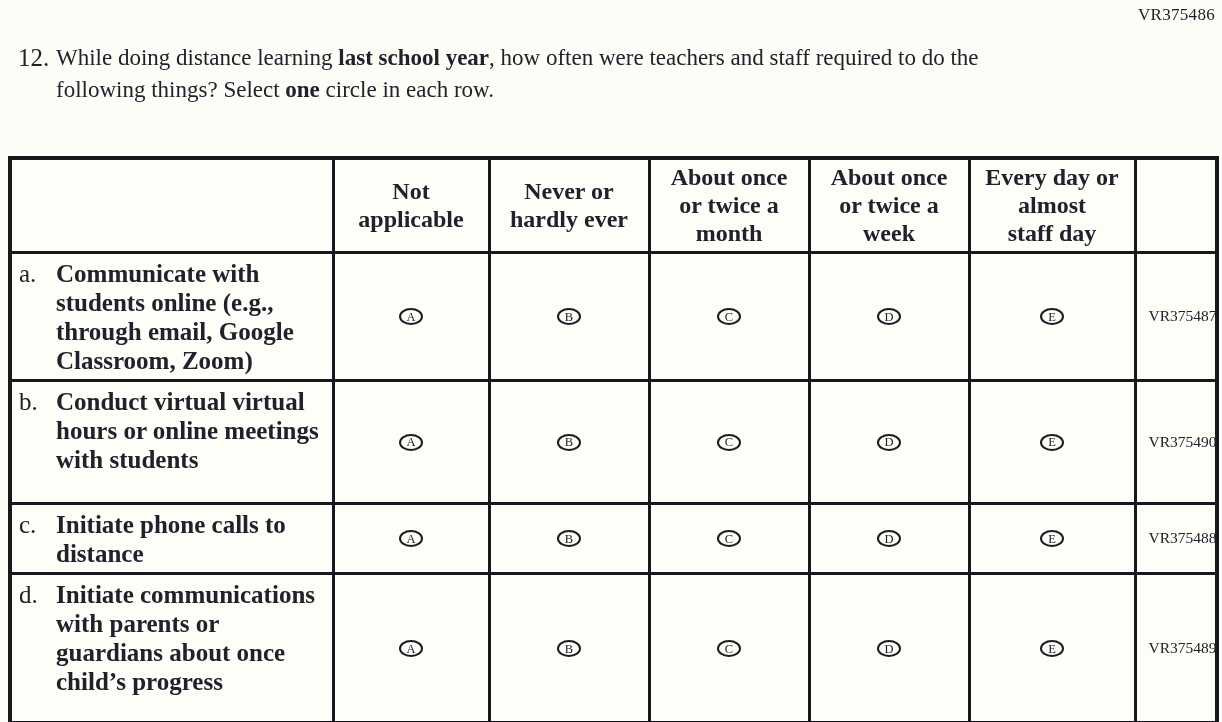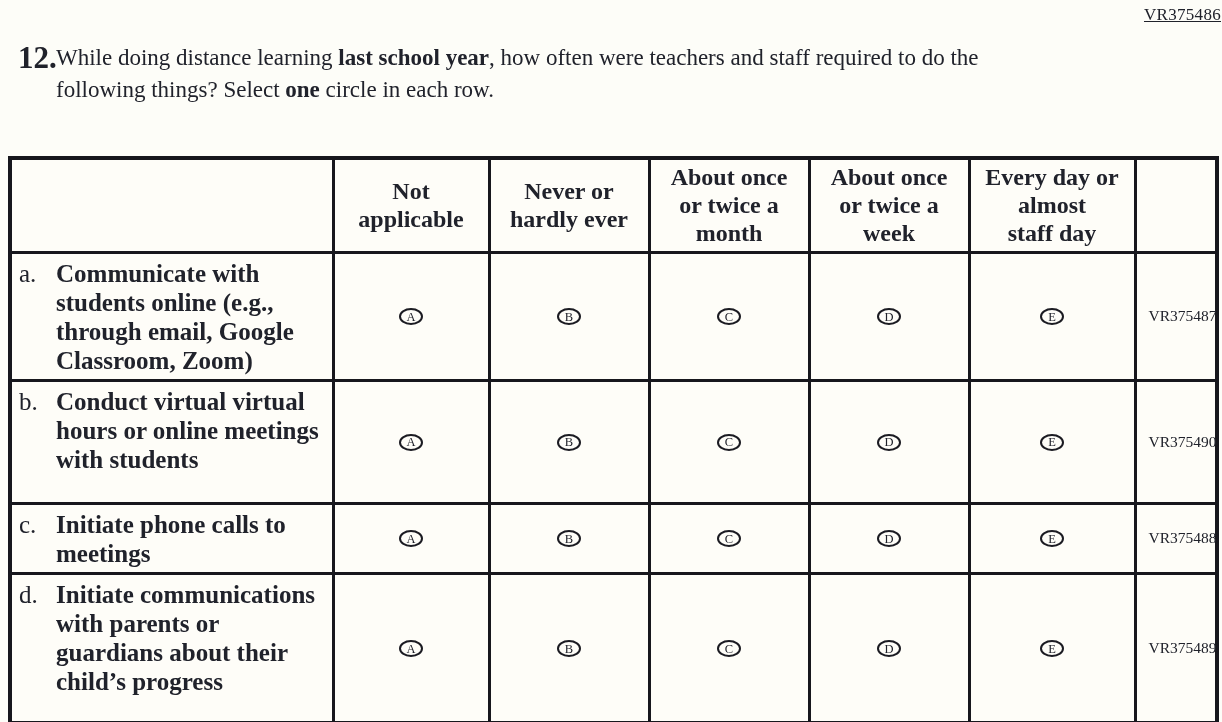--- a/index.html
+++ b/index.html
@@ -8,36 +8,35 @@
     position: relative;
     background: #fdfdf8;
     color: #20222b;
     font-family: "Liberation Serif", "DejaVu Serif", serif;
     overflow: hidden;
   }
 
   .corner-code {
     position: absolute;
     top: 5px;
-    right: 1px;
+    right: 7px;
     font-size: 17px;
     letter-spacing: 0.3px;
-    text-decoration: underline;
   }
 
   .question {
     position: absolute;
     left: 18px;
     top: 42px;
     display: flex;
     align-items: flex-start;
   }
   .question-number {
-    font-weight: bold;
-    font-size: 31px;
+    font-weight: normal;
+    font-size: 25px;
     line-height: 32px;
     width: 38px;
     flex: none;
   }
   .question-text {
     width: 952px;
     font-size: 23px;
     line-height: 32px;
   }
   .question-text .b { font-weight: bold; }
@@ -176,35 +175,35 @@
       <td class="option-cell"><span class="bubble">B</span></td>
       <td class="option-cell"><span class="bubble">C</span></td>
       <td class="option-cell"><span class="bubble">D</span></td>
       <td class="option-cell"><span class="bubble">E</span></td>
       <td class="code-cell">VR375490</td>
     </tr>
     <tr class="row-c">
       <td class="label-cell">
         <div class="label-inner">
           <span class="row-letter">c.</span>
-          <span class="row-text">Initiate phone calls to meetings</span>
+          <span class="row-text">Initiate phone calls to distance</span>
         </div>
       </td>
       <td class="option-cell"><span class="bubble">A</span></td>
       <td class="option-cell"><span class="bubble">B</span></td>
       <td class="option-cell"><span class="bubble">C</span></td>
       <td class="option-cell"><span class="bubble">D</span></td>
       <td class="option-cell"><span class="bubble">E</span></td>
       <td class="code-cell">VR375488</td>
     </tr>
     <tr class="row-d">
       <td class="label-cell">
         <div class="label-inner">
           <span class="row-letter">d.</span>
-          <span class="row-text">Initiate communications with parents or guardians about their child’s progress</span>
+          <span class="row-text">Initiate communications with parents or guardians about once child’s progress</span>
         </div>
       </td>
       <td class="option-cell"><span class="bubble">A</span></td>
       <td class="option-cell"><span class="bubble">B</span></td>
       <td class="option-cell"><span class="bubble">C</span></td>
       <td class="option-cell"><span class="bubble">D</span></td>
       <td class="option-cell"><span class="bubble">E</span></td>
       <td class="code-cell">VR375489</td>
     </tr>
   </tbody>

